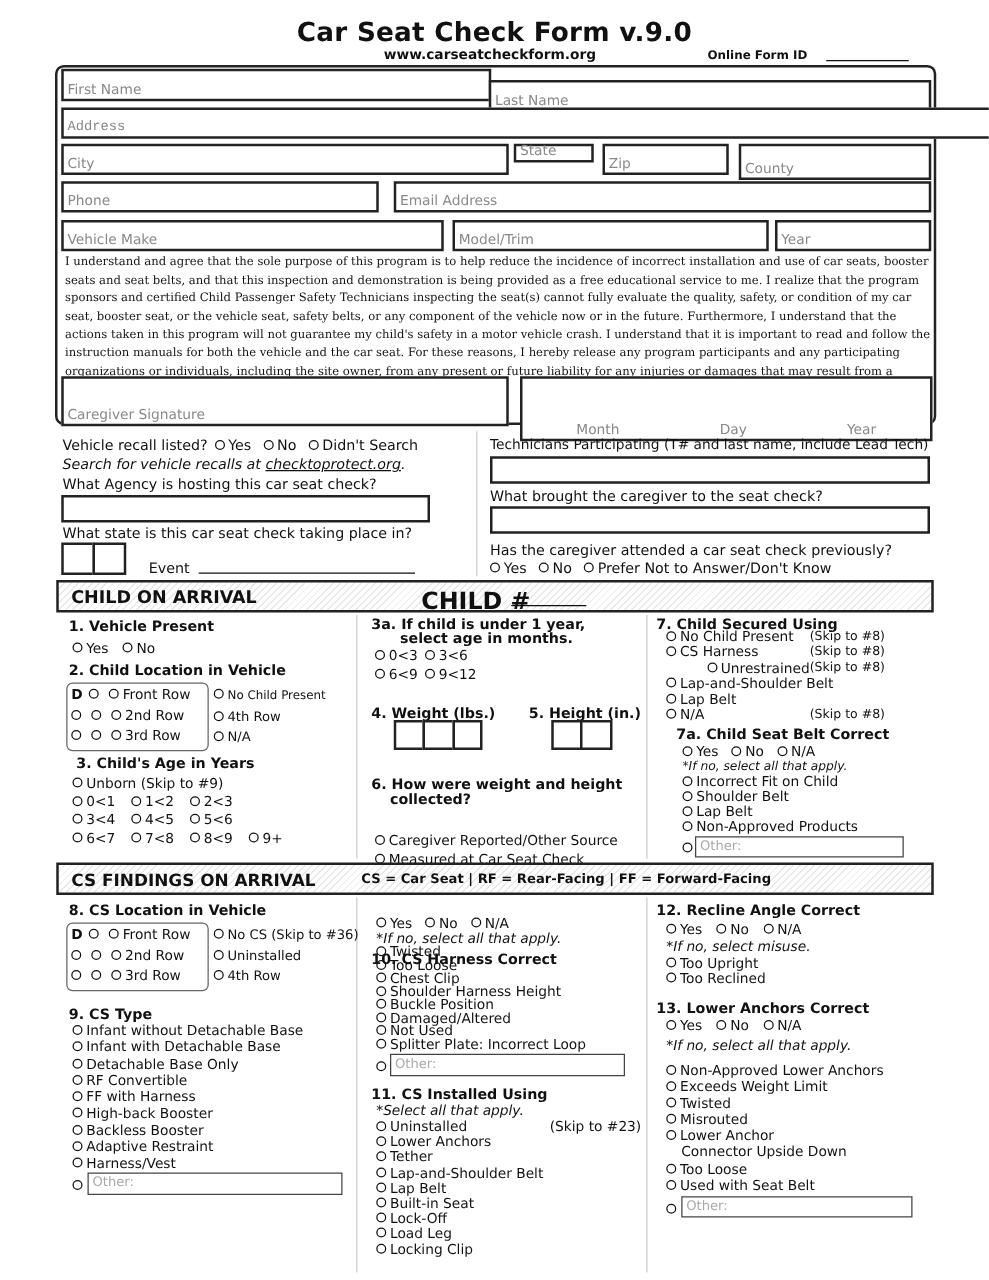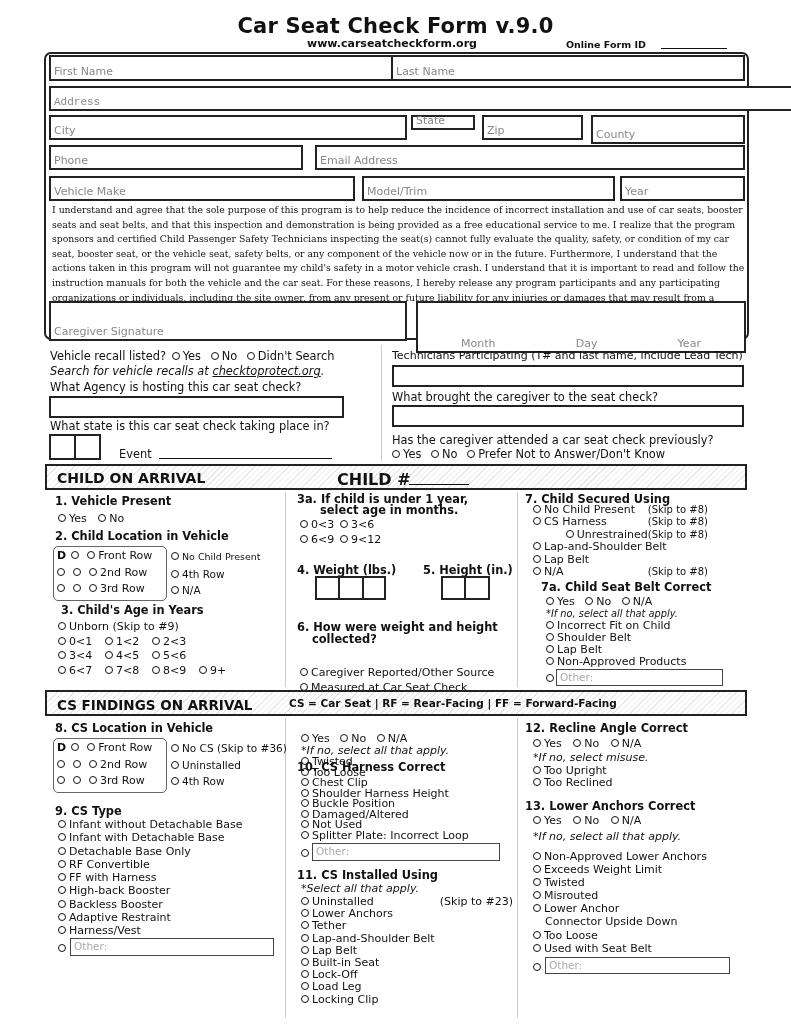--- a/index.html
+++ b/index.html
@@ -30,21 +30,21 @@
 
 <div class="abs title">Car Seat Check Form v.9.0</div>
 <div class="abs url">www.carseatcheckform.org</div>
 <div class="abs fid">Online Form ID</div>
 <div class="abs fid-line"></div>
 
 <div class="abs outer"></div>
 <div class="fbox" style="left:49px;top:55px;width:344px;height:26px;">
     <span>First Name</span>
   </div>
-<div class="fbox" style="left:391px;top:55px;width:354px;height:26px;">
+<div class="fbox" style="left:391px;top:64px;width:354px;height:26px;">
     <span>Last Name</span>
   </div>
 <div class="fbox" style="left:49px;top:86px;width:768px;height:25px;font-family:Liberation Mono, monospace;">
     <span>Address</span>
   </div>
 <div class="fbox" style="left:49px;top:115px;width:358px;height:25px;">
     <span>City</span>
   </div>
 <div class="fbox" style="left:411px;top:115px;width:64px;height:15px;">
     <span>State</span>
@@ -104,21 +104,21 @@
 <div class="inp" style="left:392px;top:405px;width:352px;height:22px;"></div>
 <div class="abs q" style="left:392px;top:433px;">Has the caregiver attended a car seat check previously?</div>
 <div class="abs q" style="left:392px;top:447px;">
   <span><span class="rad"></span><span>Yes</span></span>
   <span style="margin-left:6px;"><span class="rad"></span><span>No</span></span>
   <span style="margin-left:6px;"><span class="rad"></span><span>Prefer Not to Answer/Don't Know</span></span>
 </div>
 
 <div class="hdr" style="top:464px;height:26px;">
   <span style="left:10px;top:4px;font-size:14px;">CHILD ON ARRIVAL</span>
-  <span style="left:290px;top:4px;font-size:16px;">CHILD #</span>
+  <span style="left:290px;top:4px;font-size:19px;">CHILD #</span>
   <span style="left:362px;top:18px;width:60px;border-bottom:1.5px solid #111;"></span>
 </div>
 
 <div class="vline" style="left:285px;top:492px;height:195px;"></div>
 <div class="vline" style="left:517px;top:492px;height:195px;"></div>
 
 <div class="abs qb" style="left:55px;top:494px;">1. Vehicle Present</div>
 <div class="abs opt" style="left:58px;top:512px;">
   <span><span class="rad"></span><span>Yes</span></span>
   <span style="margin-left:8px;"><span class="rad"></span><span>No</span></span>

